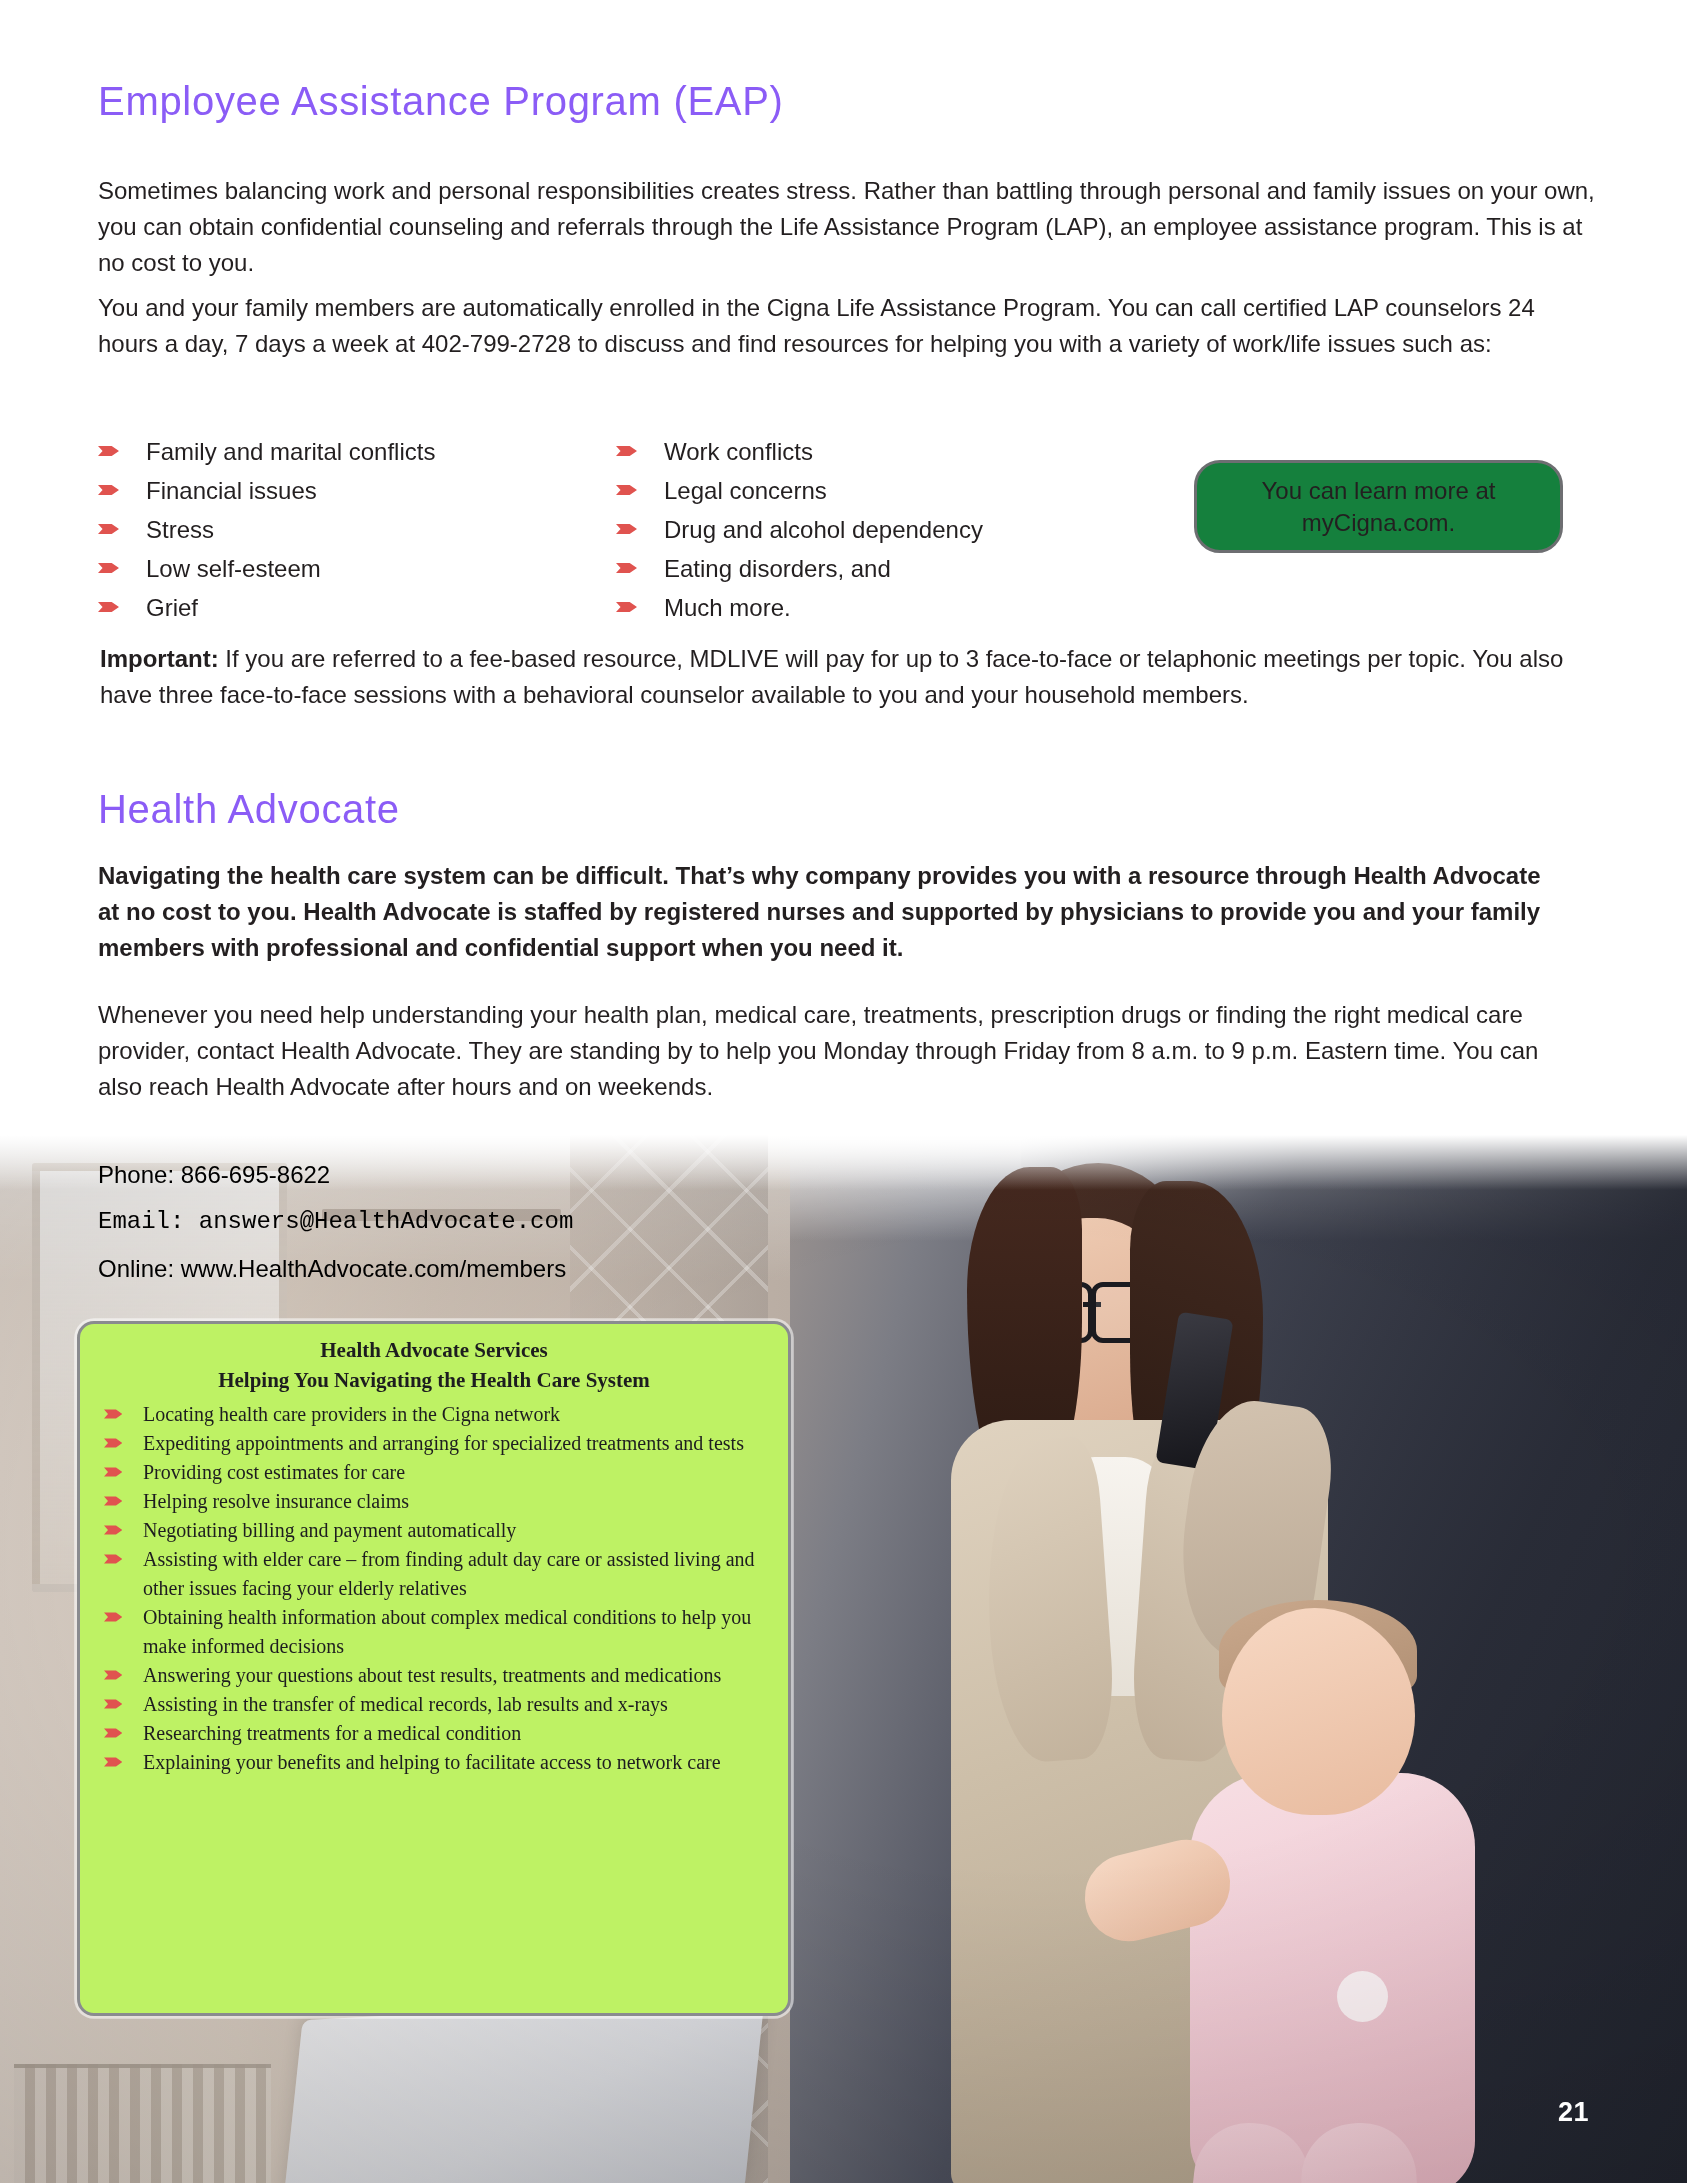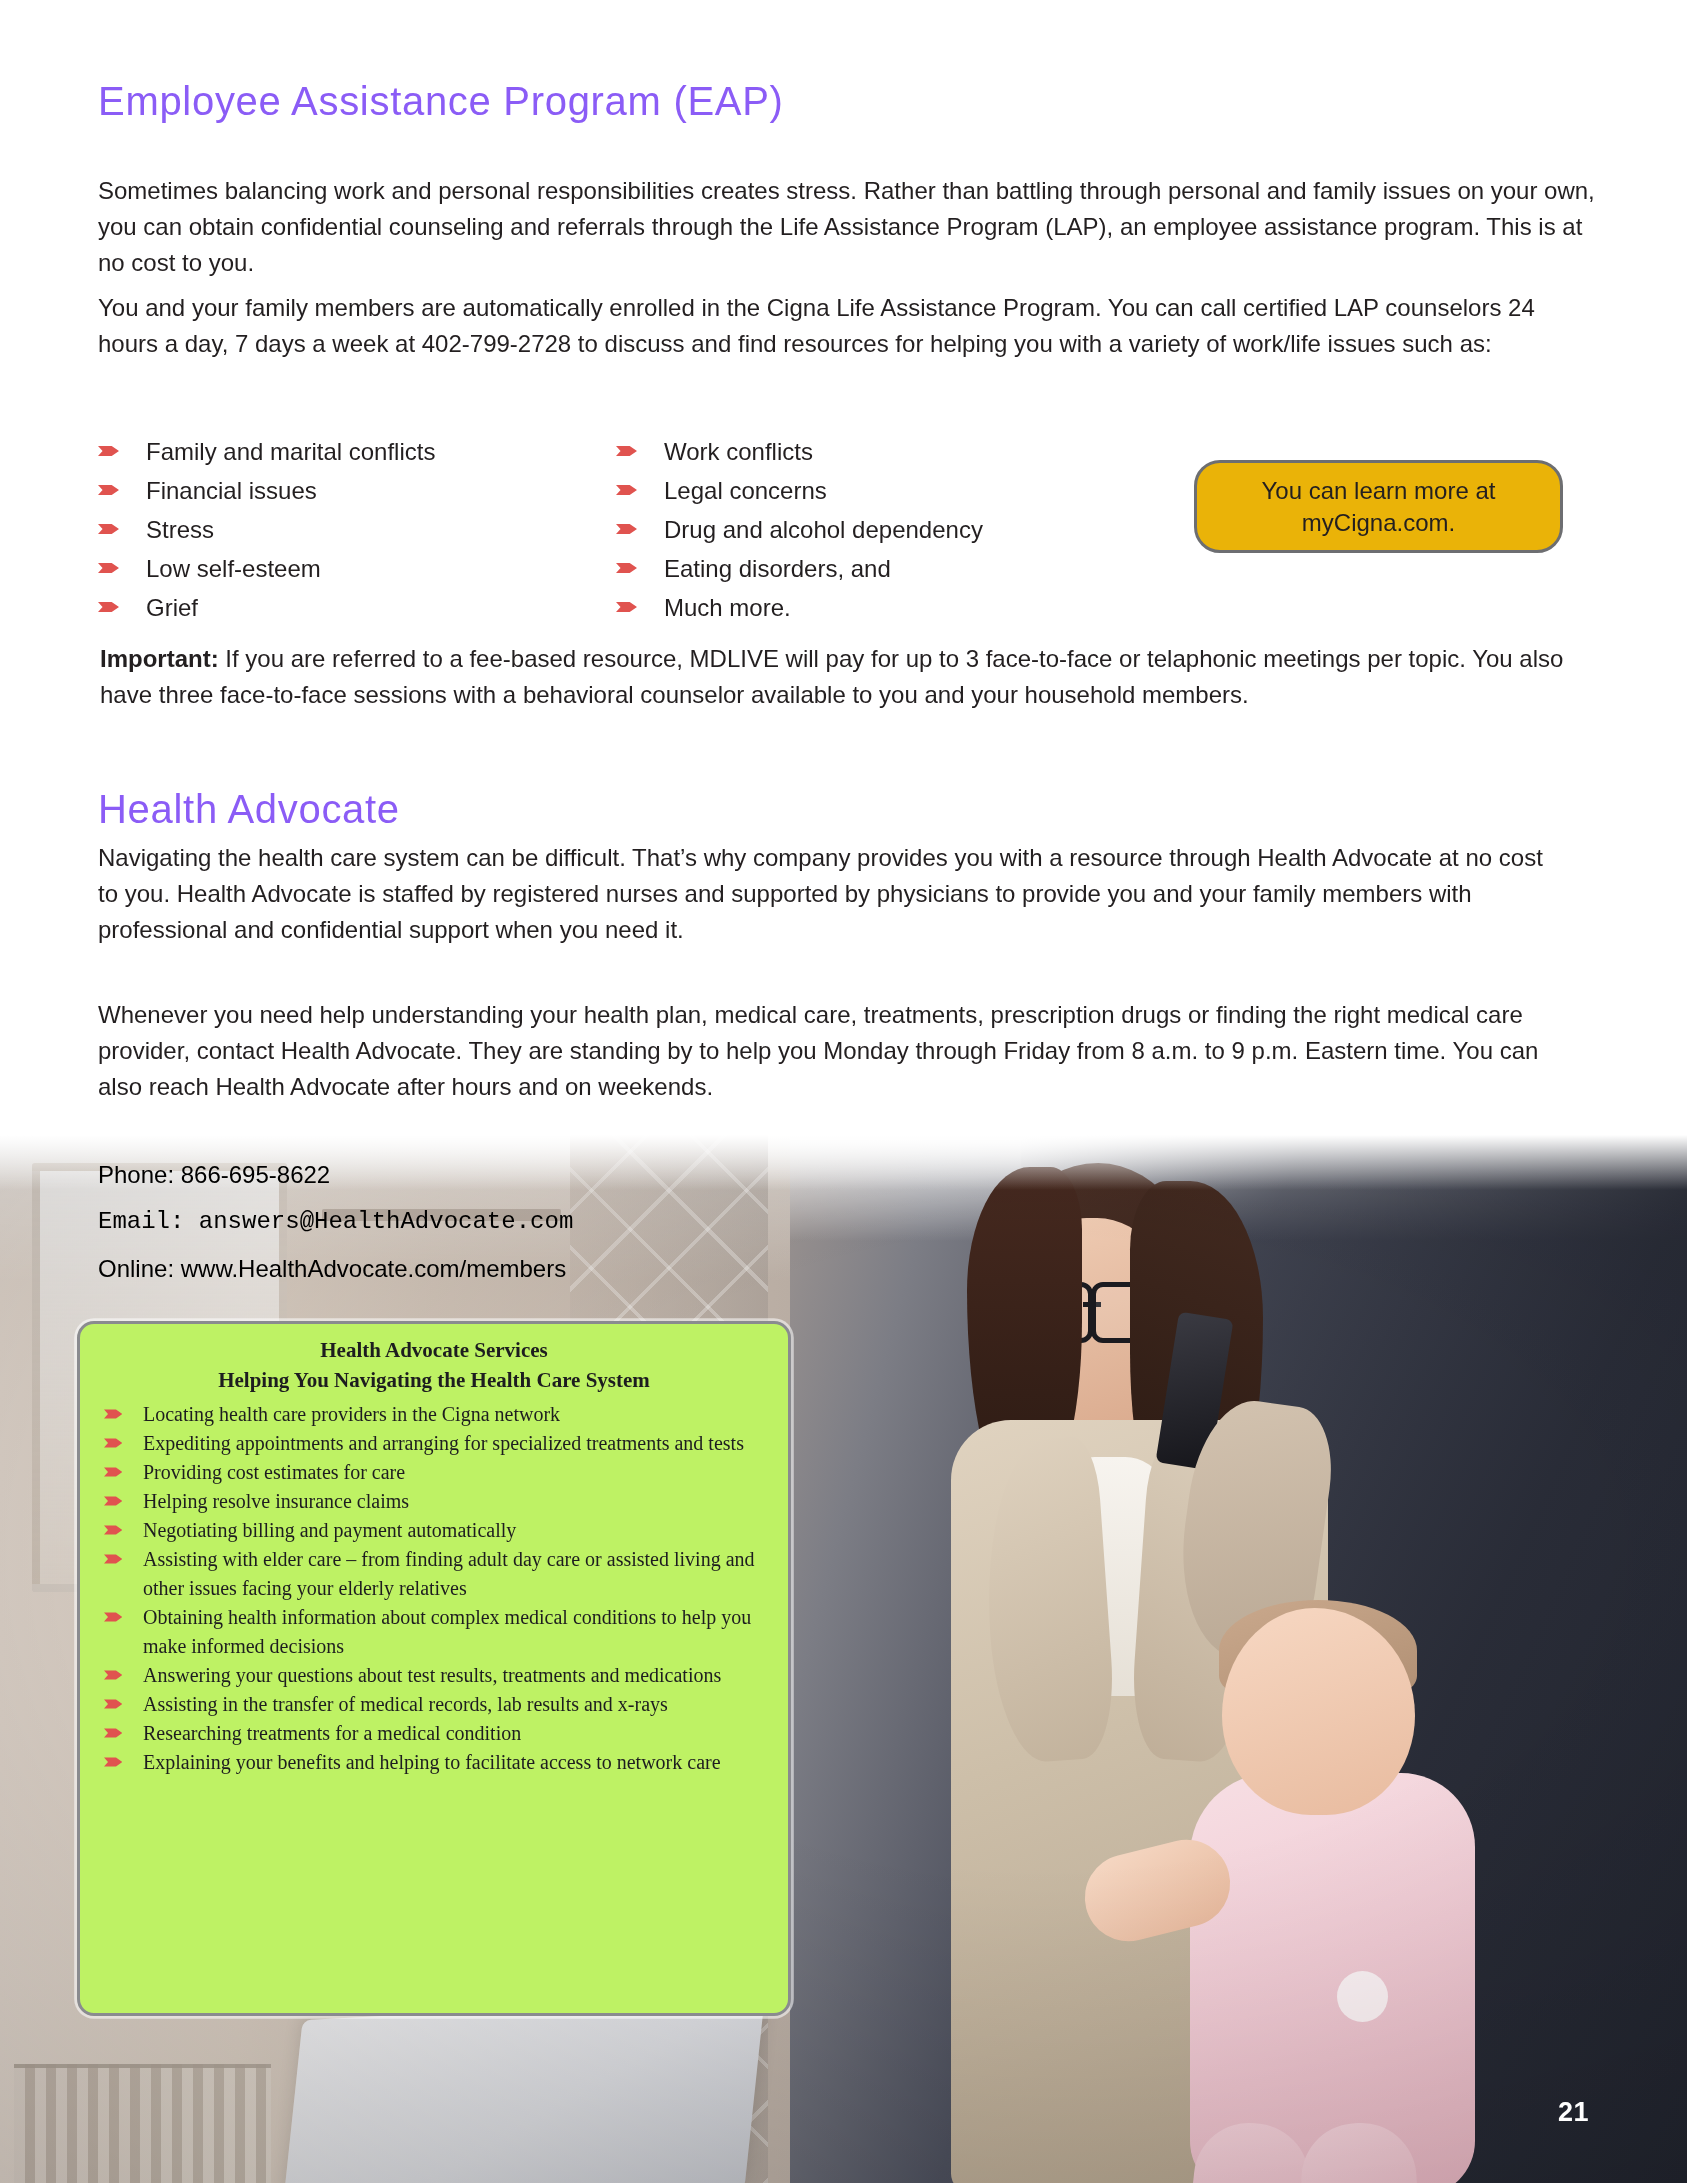--- a/index.html
+++ b/index.html
@@ -247,21 +247,21 @@
     position: absolute;
     margin: 0;
     width: 1498px;
     font-size: 24px;
     line-height: 36px;
     color: #231f20;
   }
   #eap-p1 { left: 98px; top: 173px; }
   #eap-p2 { left: 98px; top: 290px; }
   #eap-important { left: 100px; top: 641px; }
-  #ha-p1 { left: 98px; top: 840px; width: 1466px; }
+  #ha-p1 { left: 98px; top: 858px; width: 1466px; font-weight: bold; }
   #ha-p2 { left: 98px; top: 997px; width: 1466px; }
 
   .contact-line {
     position: absolute;
     margin: 0;
     font-size: 24px;
     line-height: 36px;
     color: #000000;
   }
   #phone-line  { left: 98px; top: 1157px; }
@@ -301,21 +301,21 @@
     left: 1194px;
     top: 460px;
     width: 363px;
     height: 87px;
     border: 3.2px solid #6d6e71;
     border-radius: 26px;
     display: flex;
     align-items: center;
     justify-content: center;
     text-align: center;
-    background: #eab308;
+    background: #15803d;
   }
   #callout .callout-text {
     font-size: 24px;
     line-height: 32px;
     color: #231f20;
   }
 
   strong.important-label { font-weight: 700; }
 
   

